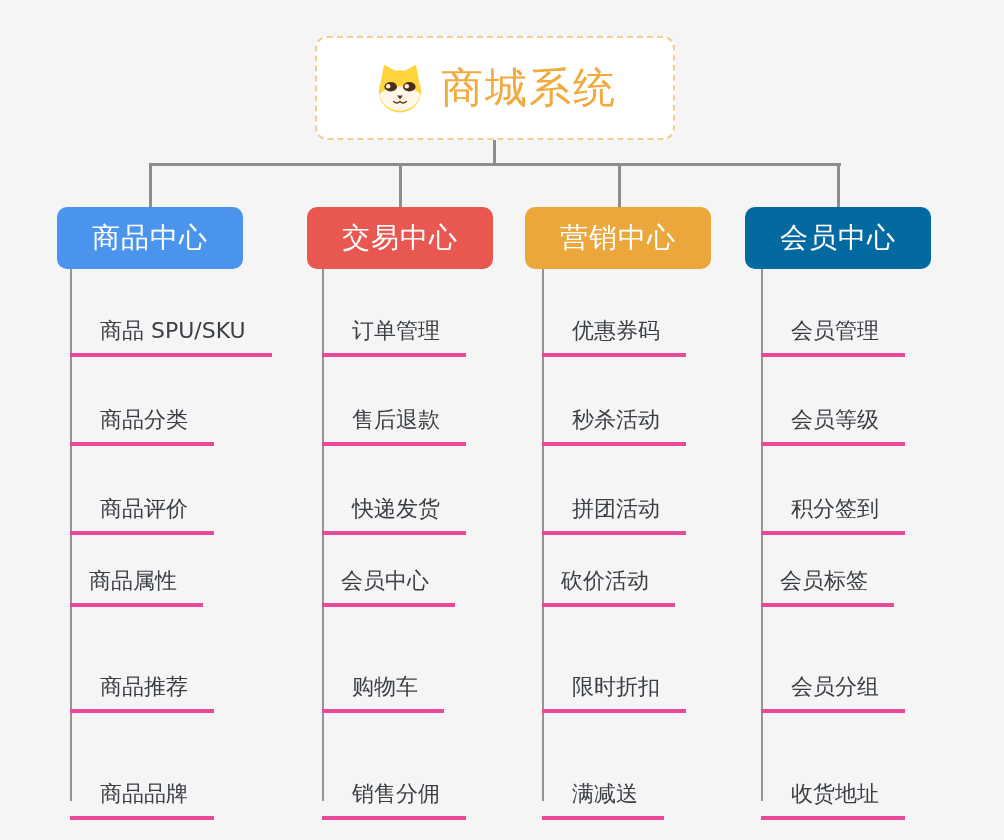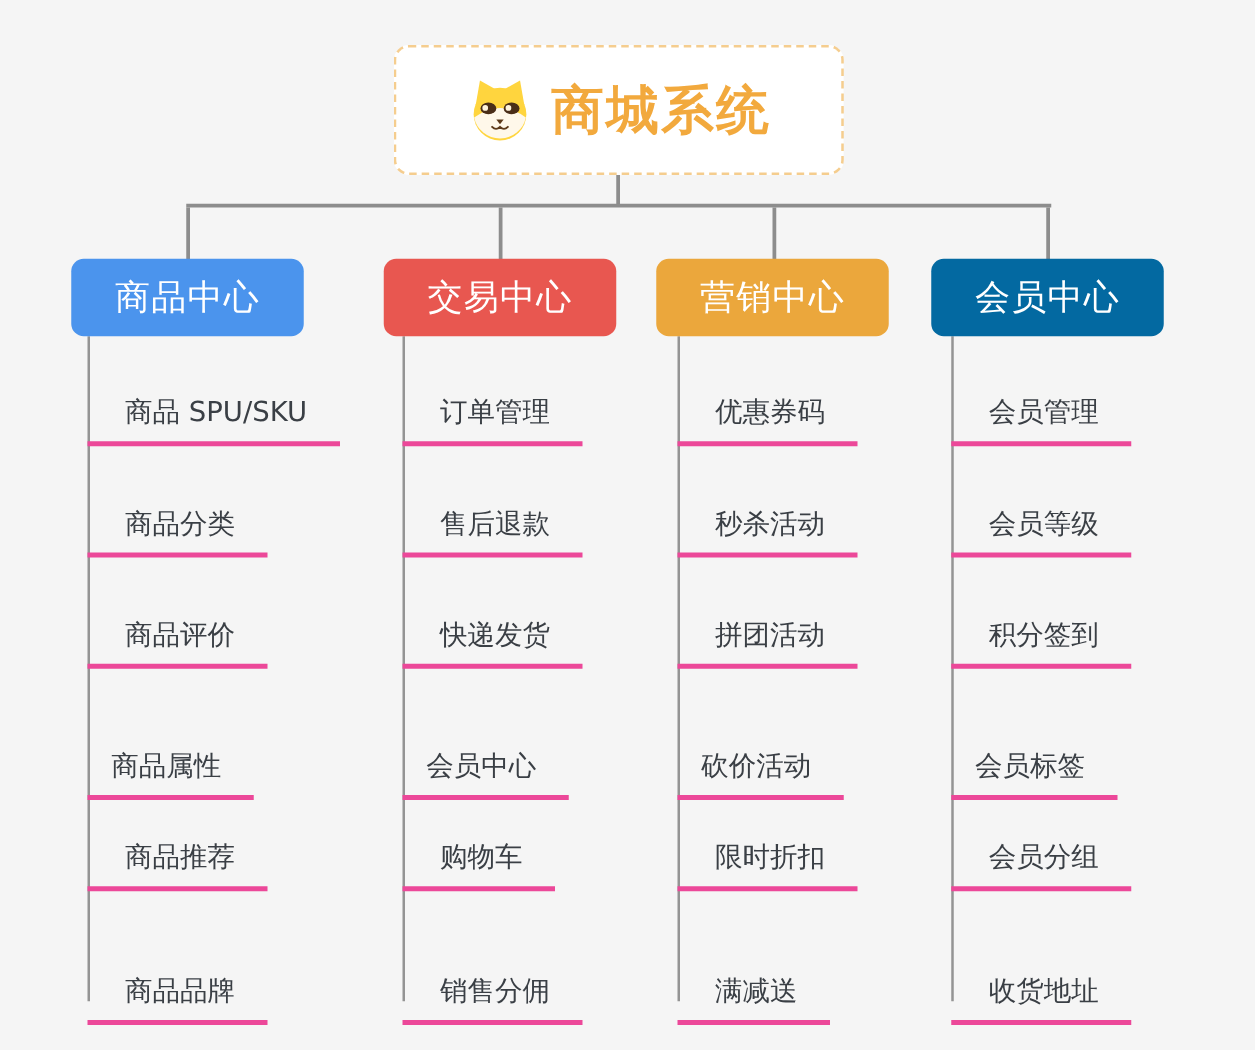--- a/index.html
+++ b/index.html
@@ -49,21 +49,21 @@
     font-size:22px;color:#3a3f45;line-height:30px;
     cursor:pointer;
   }
   .leaf-col-0{left:70px;}
   .leaf-col-1{left:322px;}
   .leaf-col-2{left:542px;}
   .leaf-col-3{left:761px;}
   .leaf-row-0{top:316px;}
   .leaf-row-1{top:405px;}
   .leaf-row-2{top:494px;}
-  .leaf-row-3{top:599px;padding-left:19px;}
+  .leaf-row-3{top:566px;padding-left:19px;}
   .leaf-row-4{top:672px;}
   .leaf-row-5{top:779px;}
 </style>
 </head>
 <body>
 
 <div class="canvas">
 
   <div class="line root-stub"></div>
   <div class="line h-bus"></div>
@@ -84,21 +84,21 @@
         <circle cx="32" cy="36" r="25" fill="#FFD53E"></circle>
         <path d="M7.5,39 Q20,30 32,30 Q44,30 56.5,39 A25,25 0 0 1 7.5,39 Z" fill="#FFF8EA"></path>
         <ellipse cx="21" cy="30.5" rx="7.5" ry="5.5" fill="#4a2e18"></ellipse>
         <ellipse cx="43" cy="30.5" rx="7.5" ry="5.5" fill="#4a2e18"></ellipse>
         <circle cx="18" cy="30" r="2.7" fill="#fff4dd"></circle>
         <circle cx="40" cy="30" r="2.7" fill="#fff4dd"></circle>
         <path d="M28.5,41 h7 l-3.5,4.5 Z" fill="#5d3a1a"></path>
         <path d="M24.5,48 q3.7,3.8 7.5,0 q3.7,3.8 7.5,0" stroke="#5d3a1a" stroke-width="1.8" fill="none" stroke-linecap="round"></path>
       </svg>
     </span>
-    <span class="root-label" style="color: rgb(242, 169, 61); font-weight: bold;">商城系统</span>
+    <span class="root-label" style="color: rgb(242, 169, 61);">商城系统</span>
   </div>
 
   <div class="branch-box branch-box-0" style="background: rgb(75, 148, 237);">商品中心</div>
   <div class="branch-box branch-box-1" style="background: rgb(232, 87, 80);">交易中心</div>
   <div class="branch-box branch-box-2" style="background: rgb(235, 167, 60);">营销中心</div>
   <div class="branch-box branch-box-3" style="background: #0369a1;">会员中心</div>
 
   <div class="leaf leaf-col-0 leaf-row-0">商品 SPU/SKU</div>
   <div class="leaf leaf-col-0 leaf-row-1">商品分类</div>
   <div class="leaf leaf-col-0 leaf-row-2">商品评价</div>

